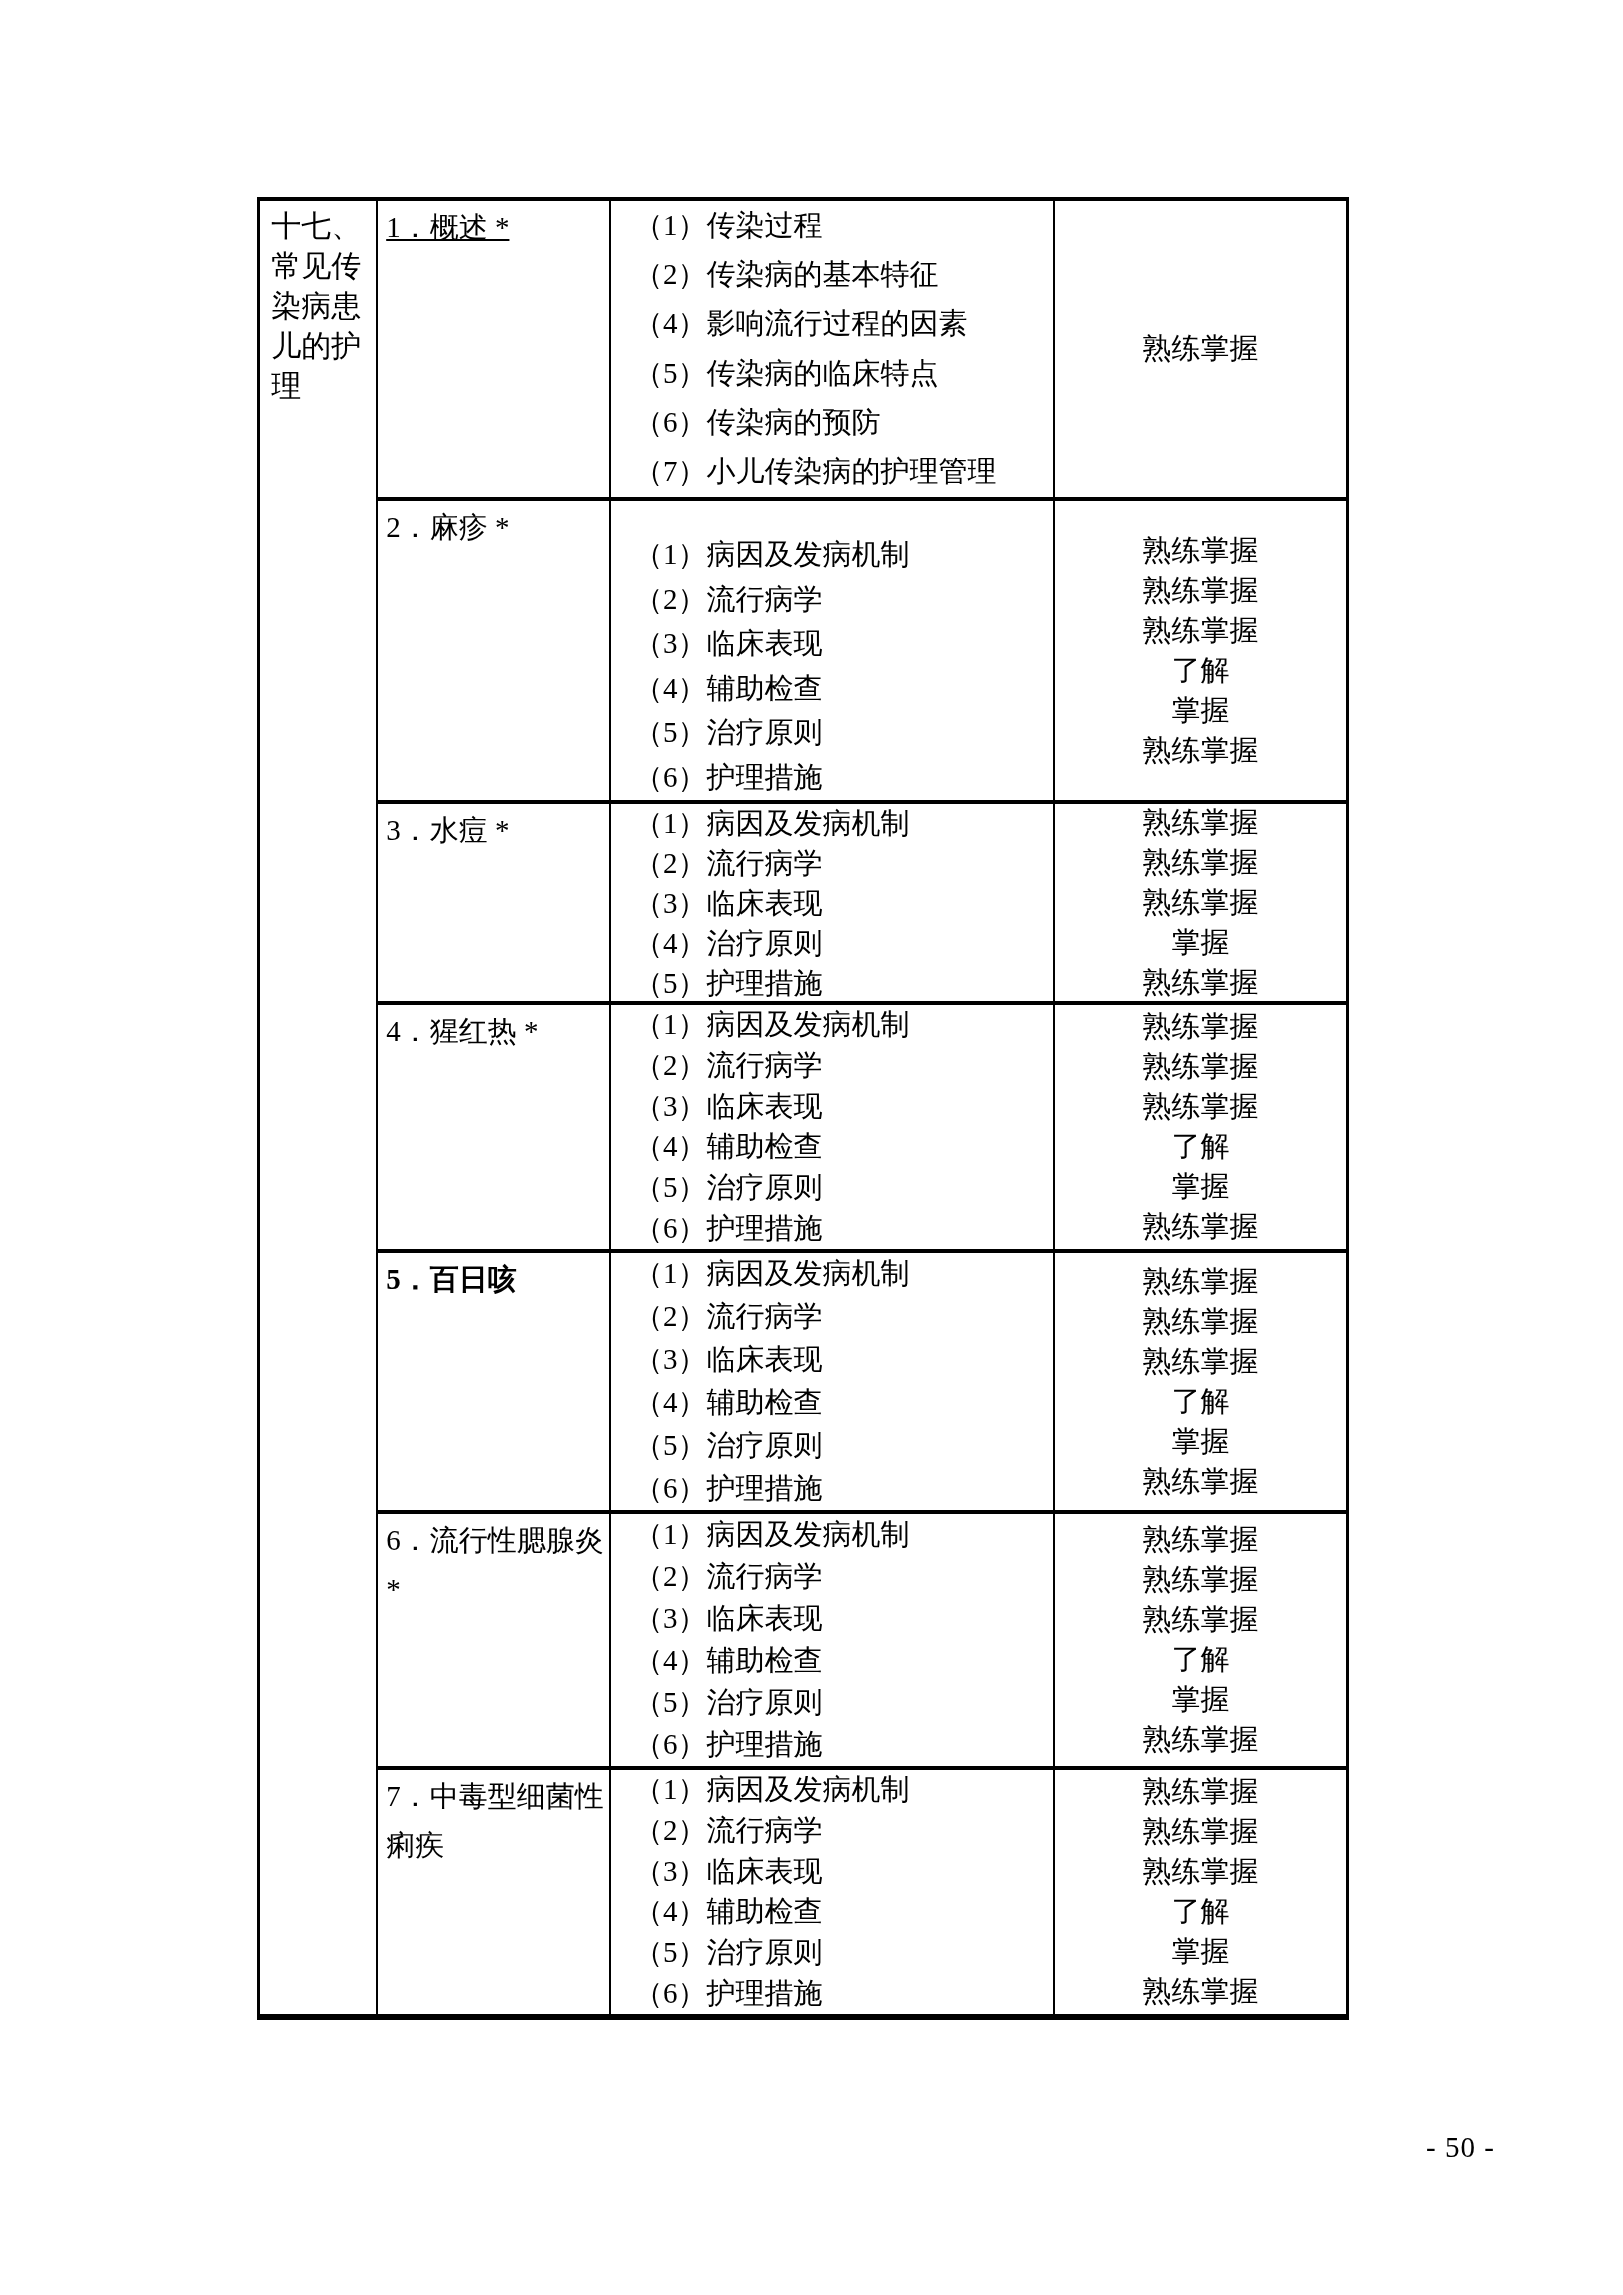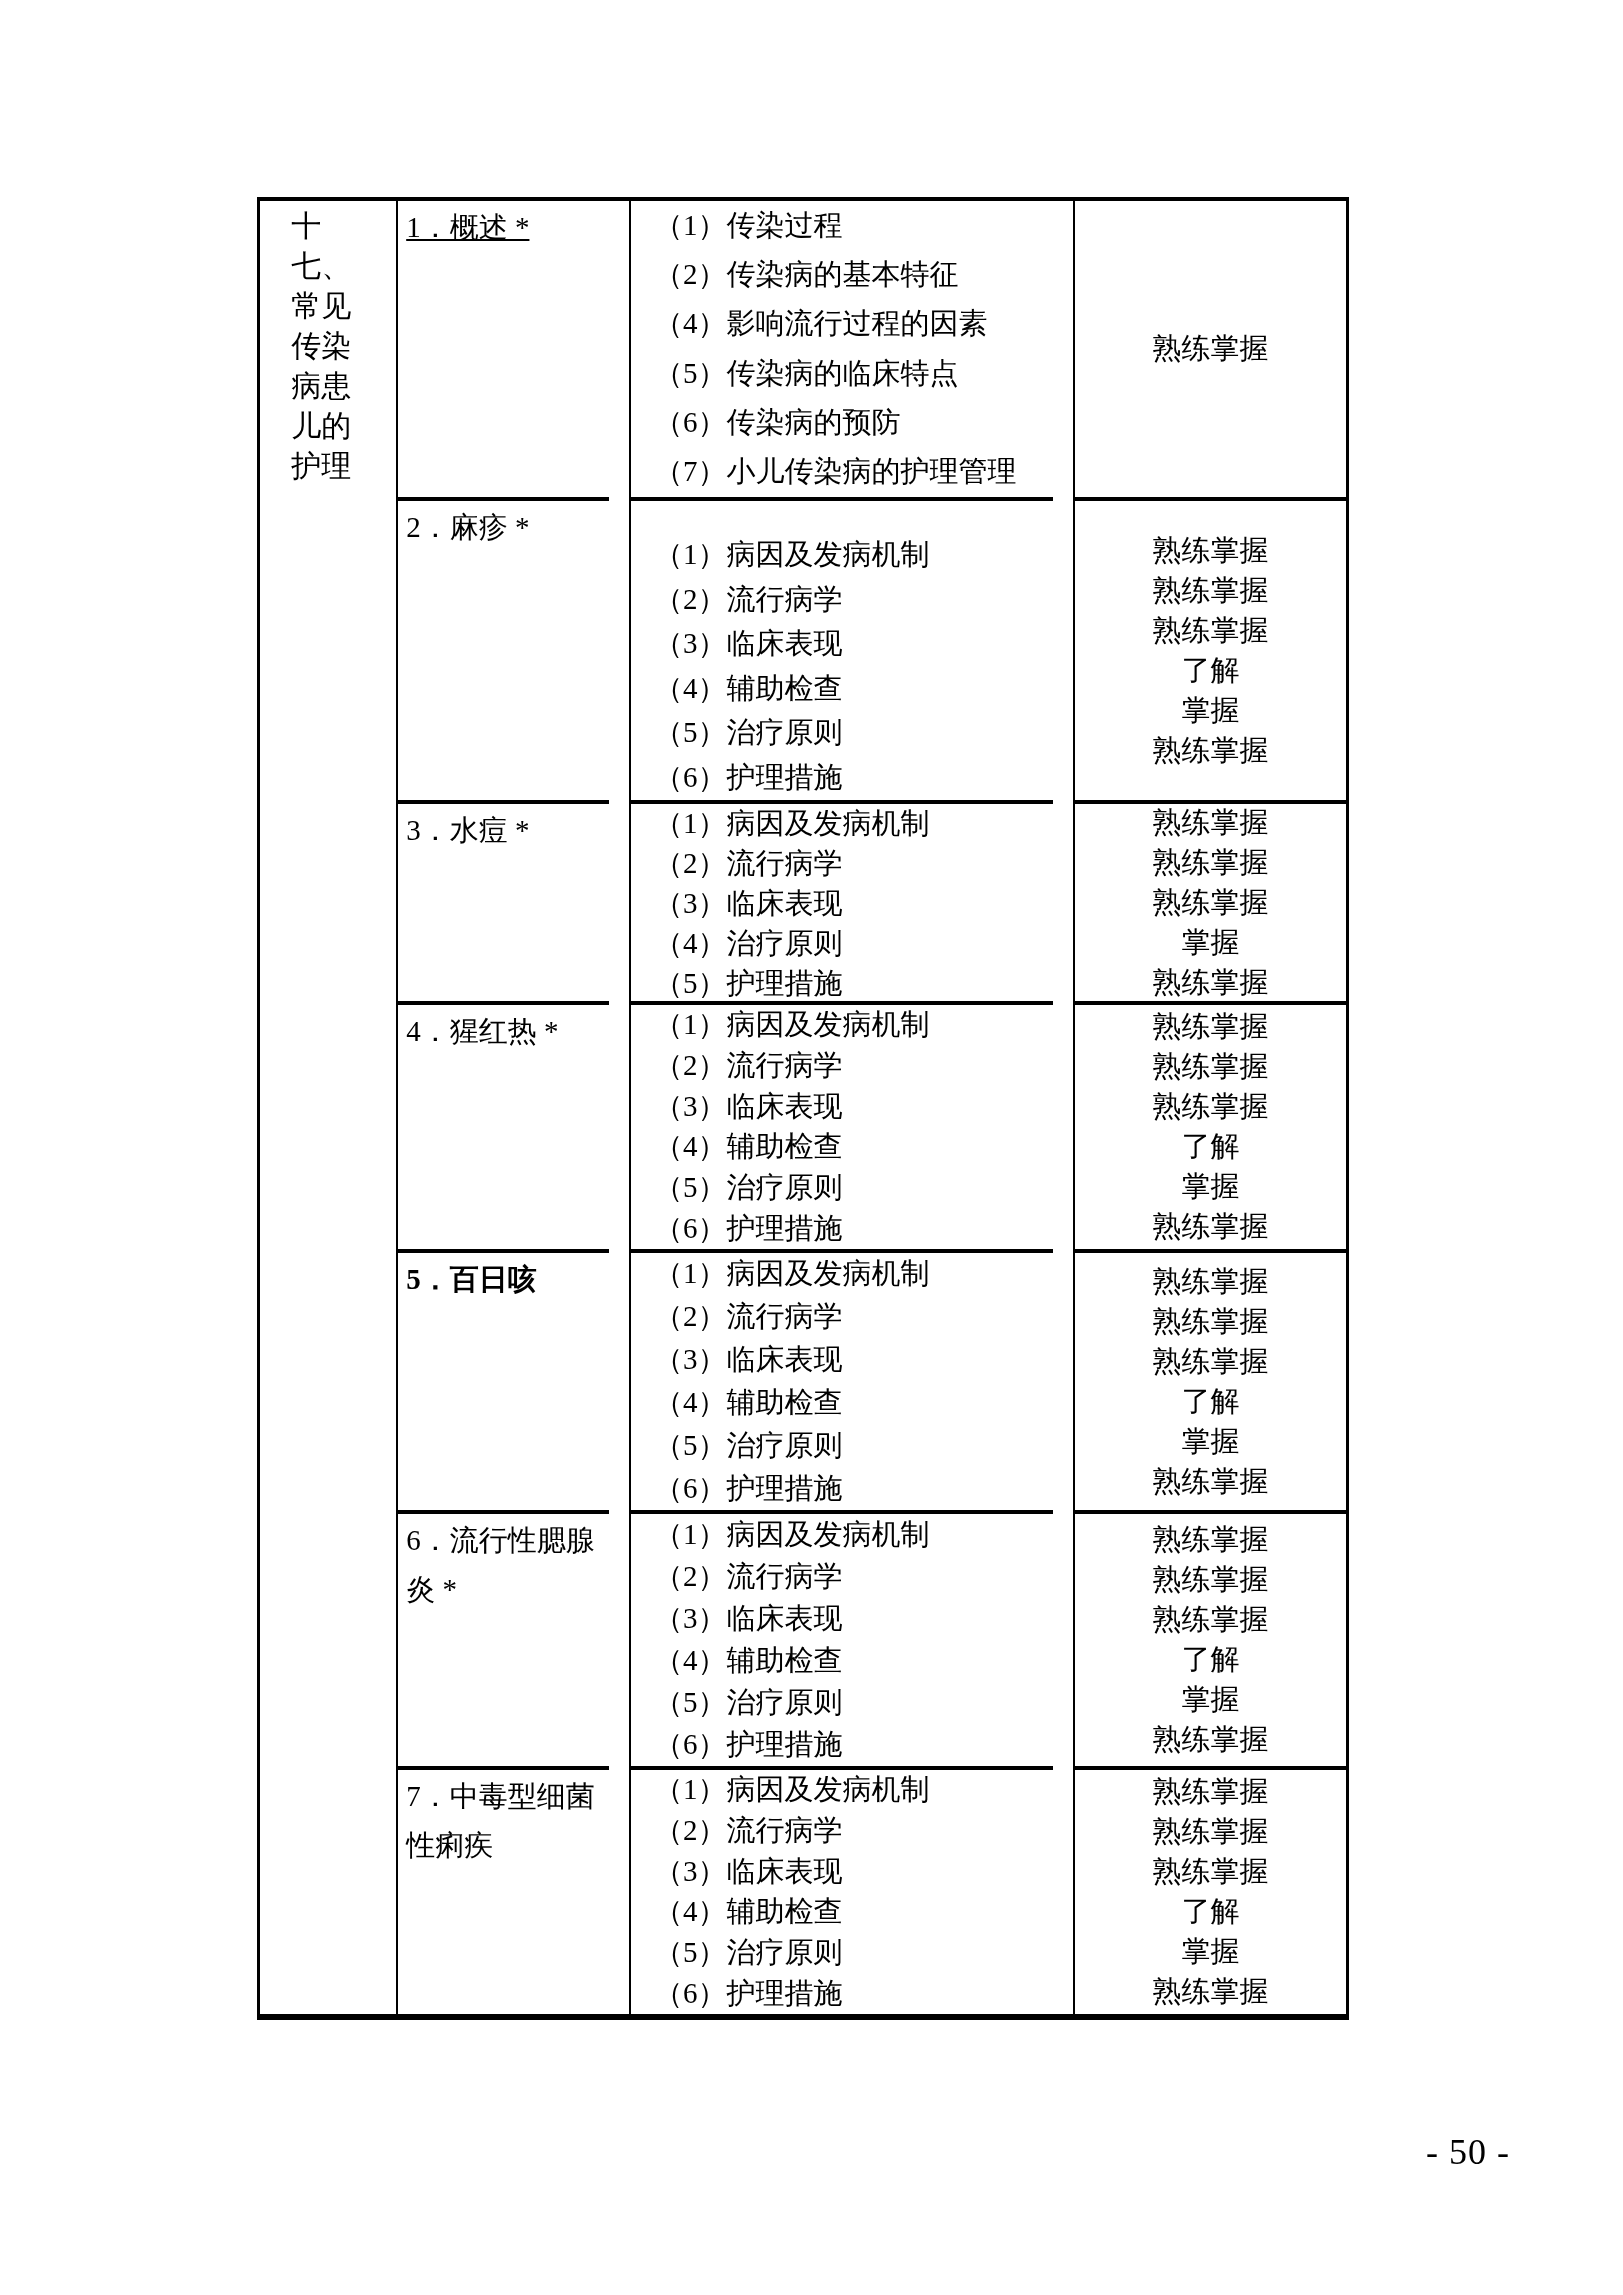--- a/index.html
+++ b/index.html
@@ -13,21 +13,21 @@
     position: absolute; left: 257px; top: 197px;
     width: 1092px; height: 1823px;
     box-sizing: border-box;
     border: 3.1px solid #000;
     border-top-width: 4.1px;
     border-bottom-width: 6.6px;
     display: grid;
     grid-template-columns: 116px 233px 444px 1fr;
     grid-template-rows: 296px 303px 201px 248px 261px 256px 1fr;
   }
-  .cell { box-sizing: border-box; overflow: hidden; margin-left: 20px; }
+  .cell { box-sizing: border-box; overflow: hidden; }
   .hline { border-top: 4.1px solid #000; }
   .chapter {
     grid-column: 1; grid-row: 1 / 8;
     padding: 5.1px 5.1px 0 11.2px;
     font-size: 30px; line-height: 40px;
     word-break: break-all;
   }
   .topic {
     border-left: 2.6px solid #000;
     font-size: 29px; line-height: 49px;
@@ -41,21 +41,21 @@
   }
   .mastery {
     border-left: 2.6px solid #000;
     font-size: 29px; text-align: center;
     display: flex; flex-direction: column; justify-content: center;
   }
   .r2.items { padding-top: 32px; }
   .line { white-space: normal; }
   #page-number {
     position: absolute; left: 1426px; top: 2131px;
-    font-size: 36px; letter-spacing: 1px;
+    font-size: 29px; letter-spacing: 1px;
   }
 </style>
 </head>
 <body>
 
 <div>
   <div id="syllabus-table">
     <div class="cell chapter">
       <div class="line">十七、常见传染病患儿的护理</div>
     </div>

